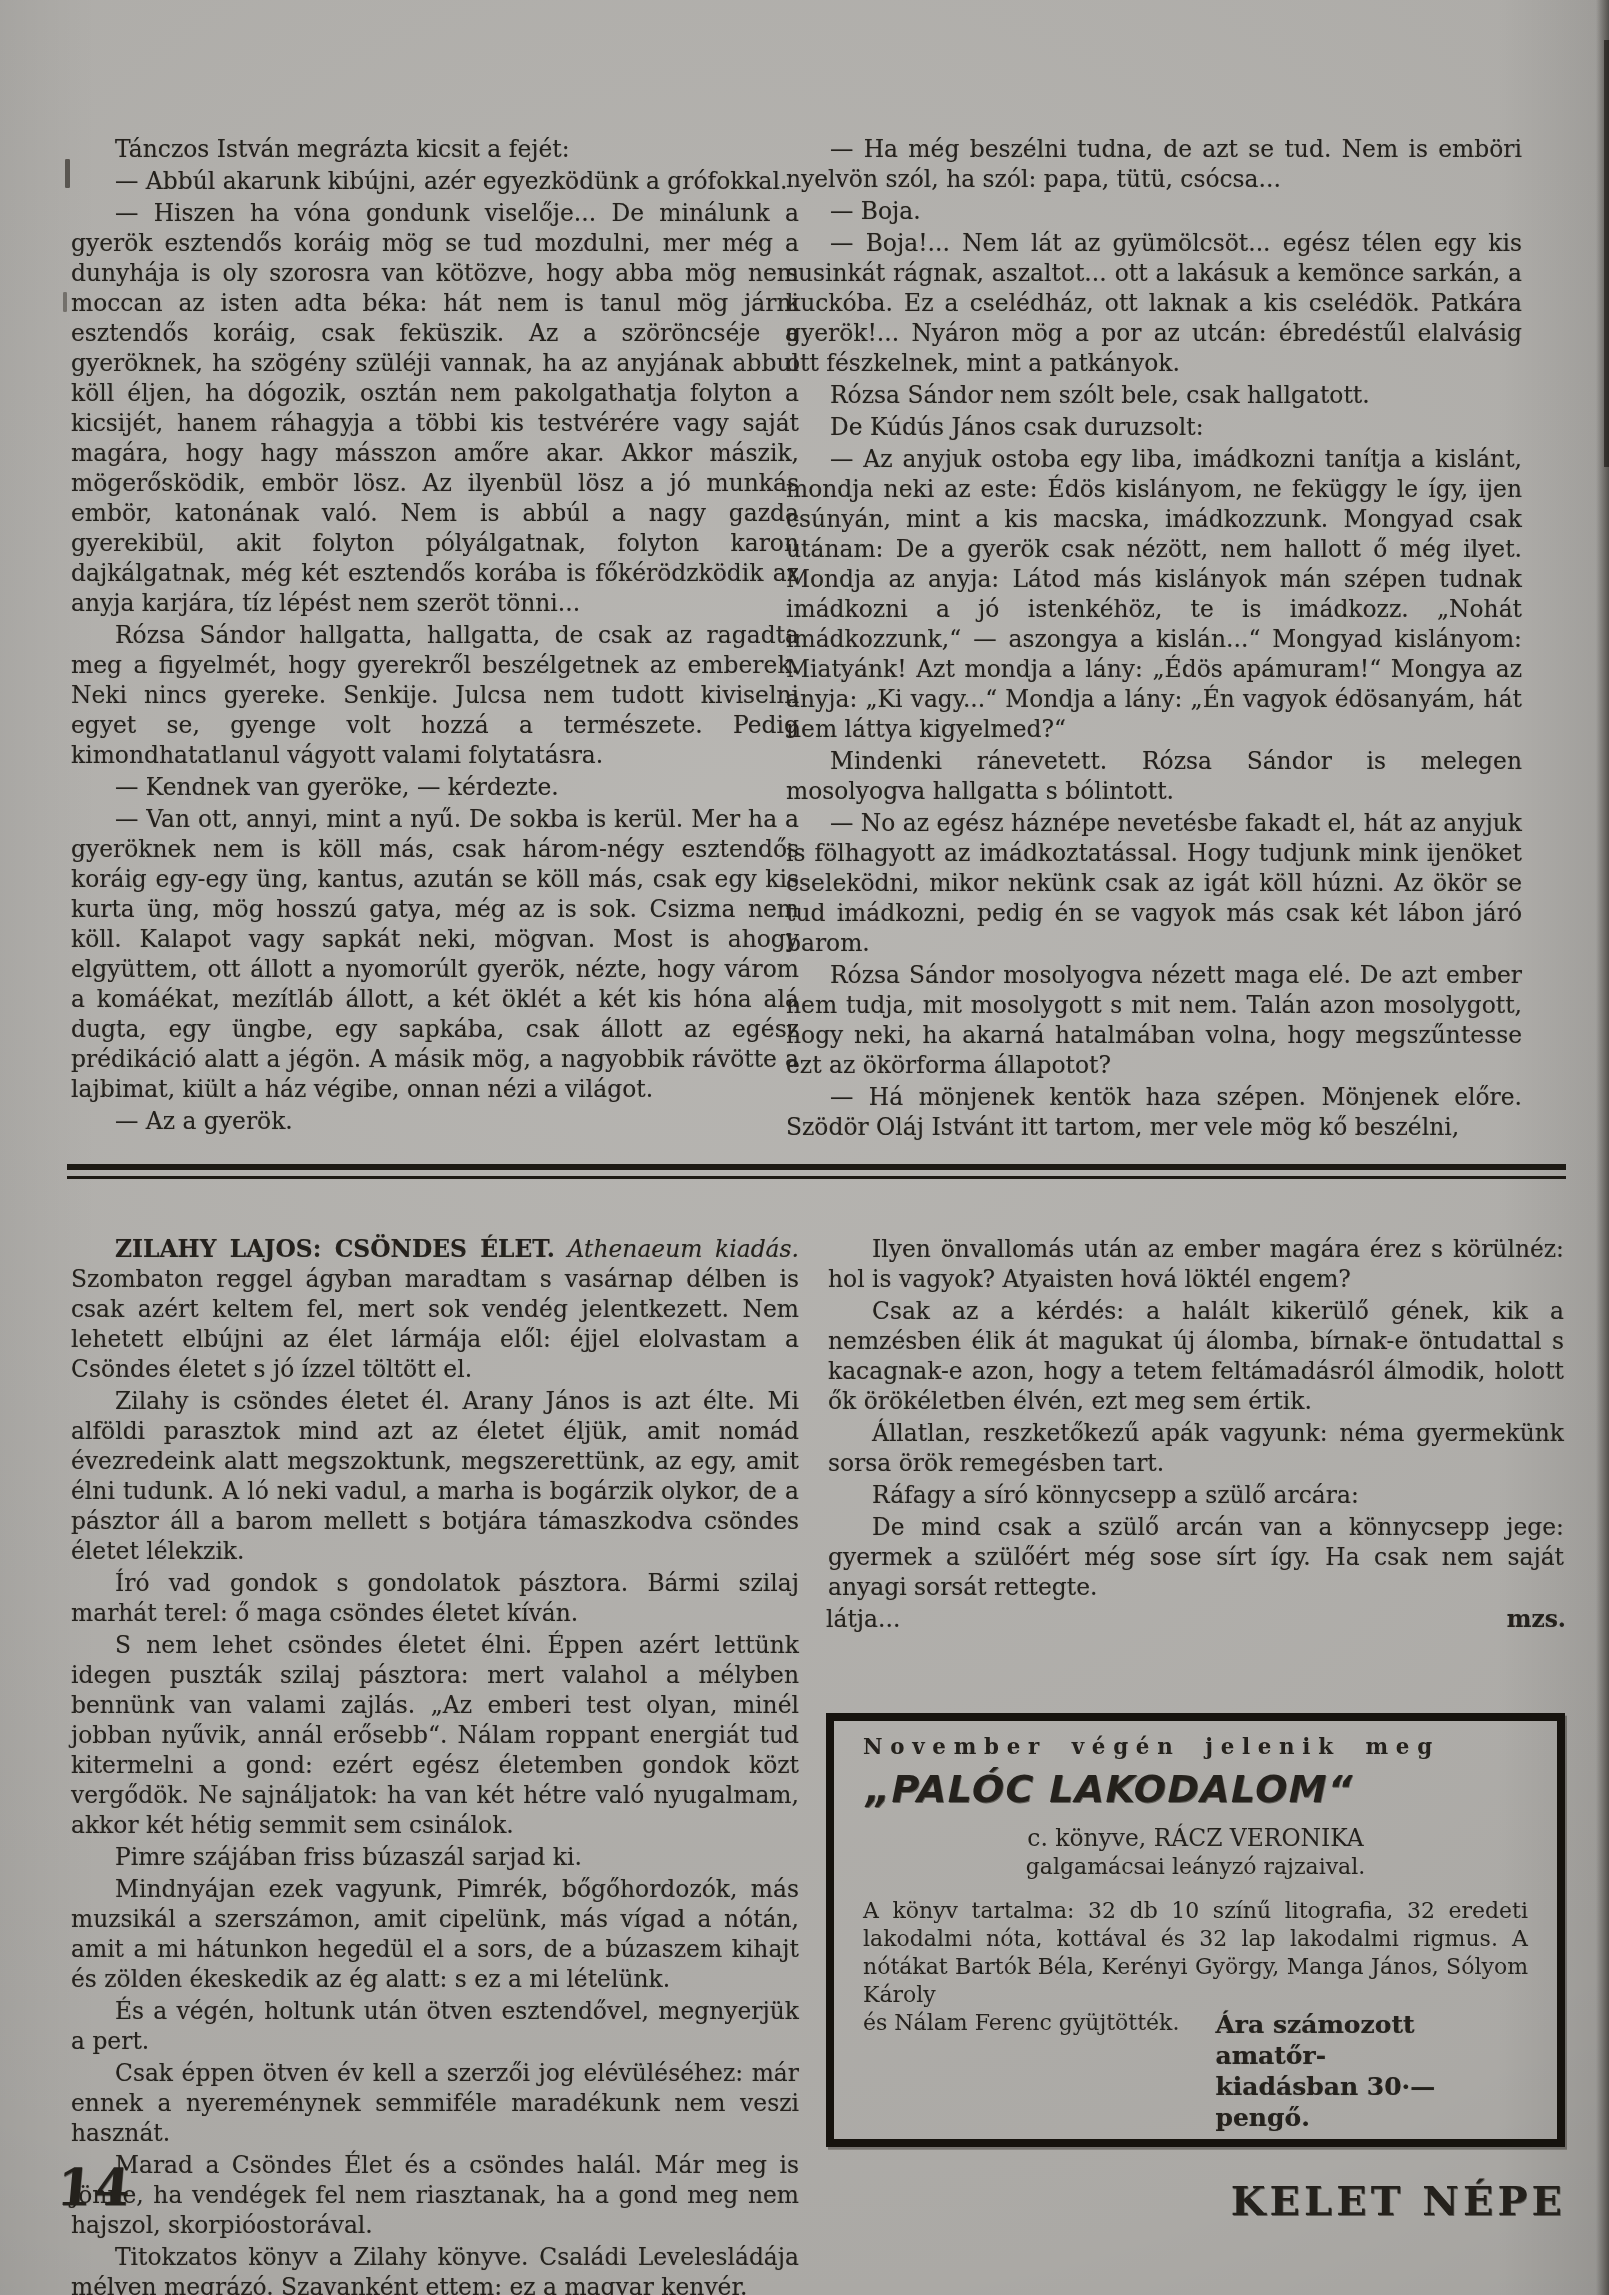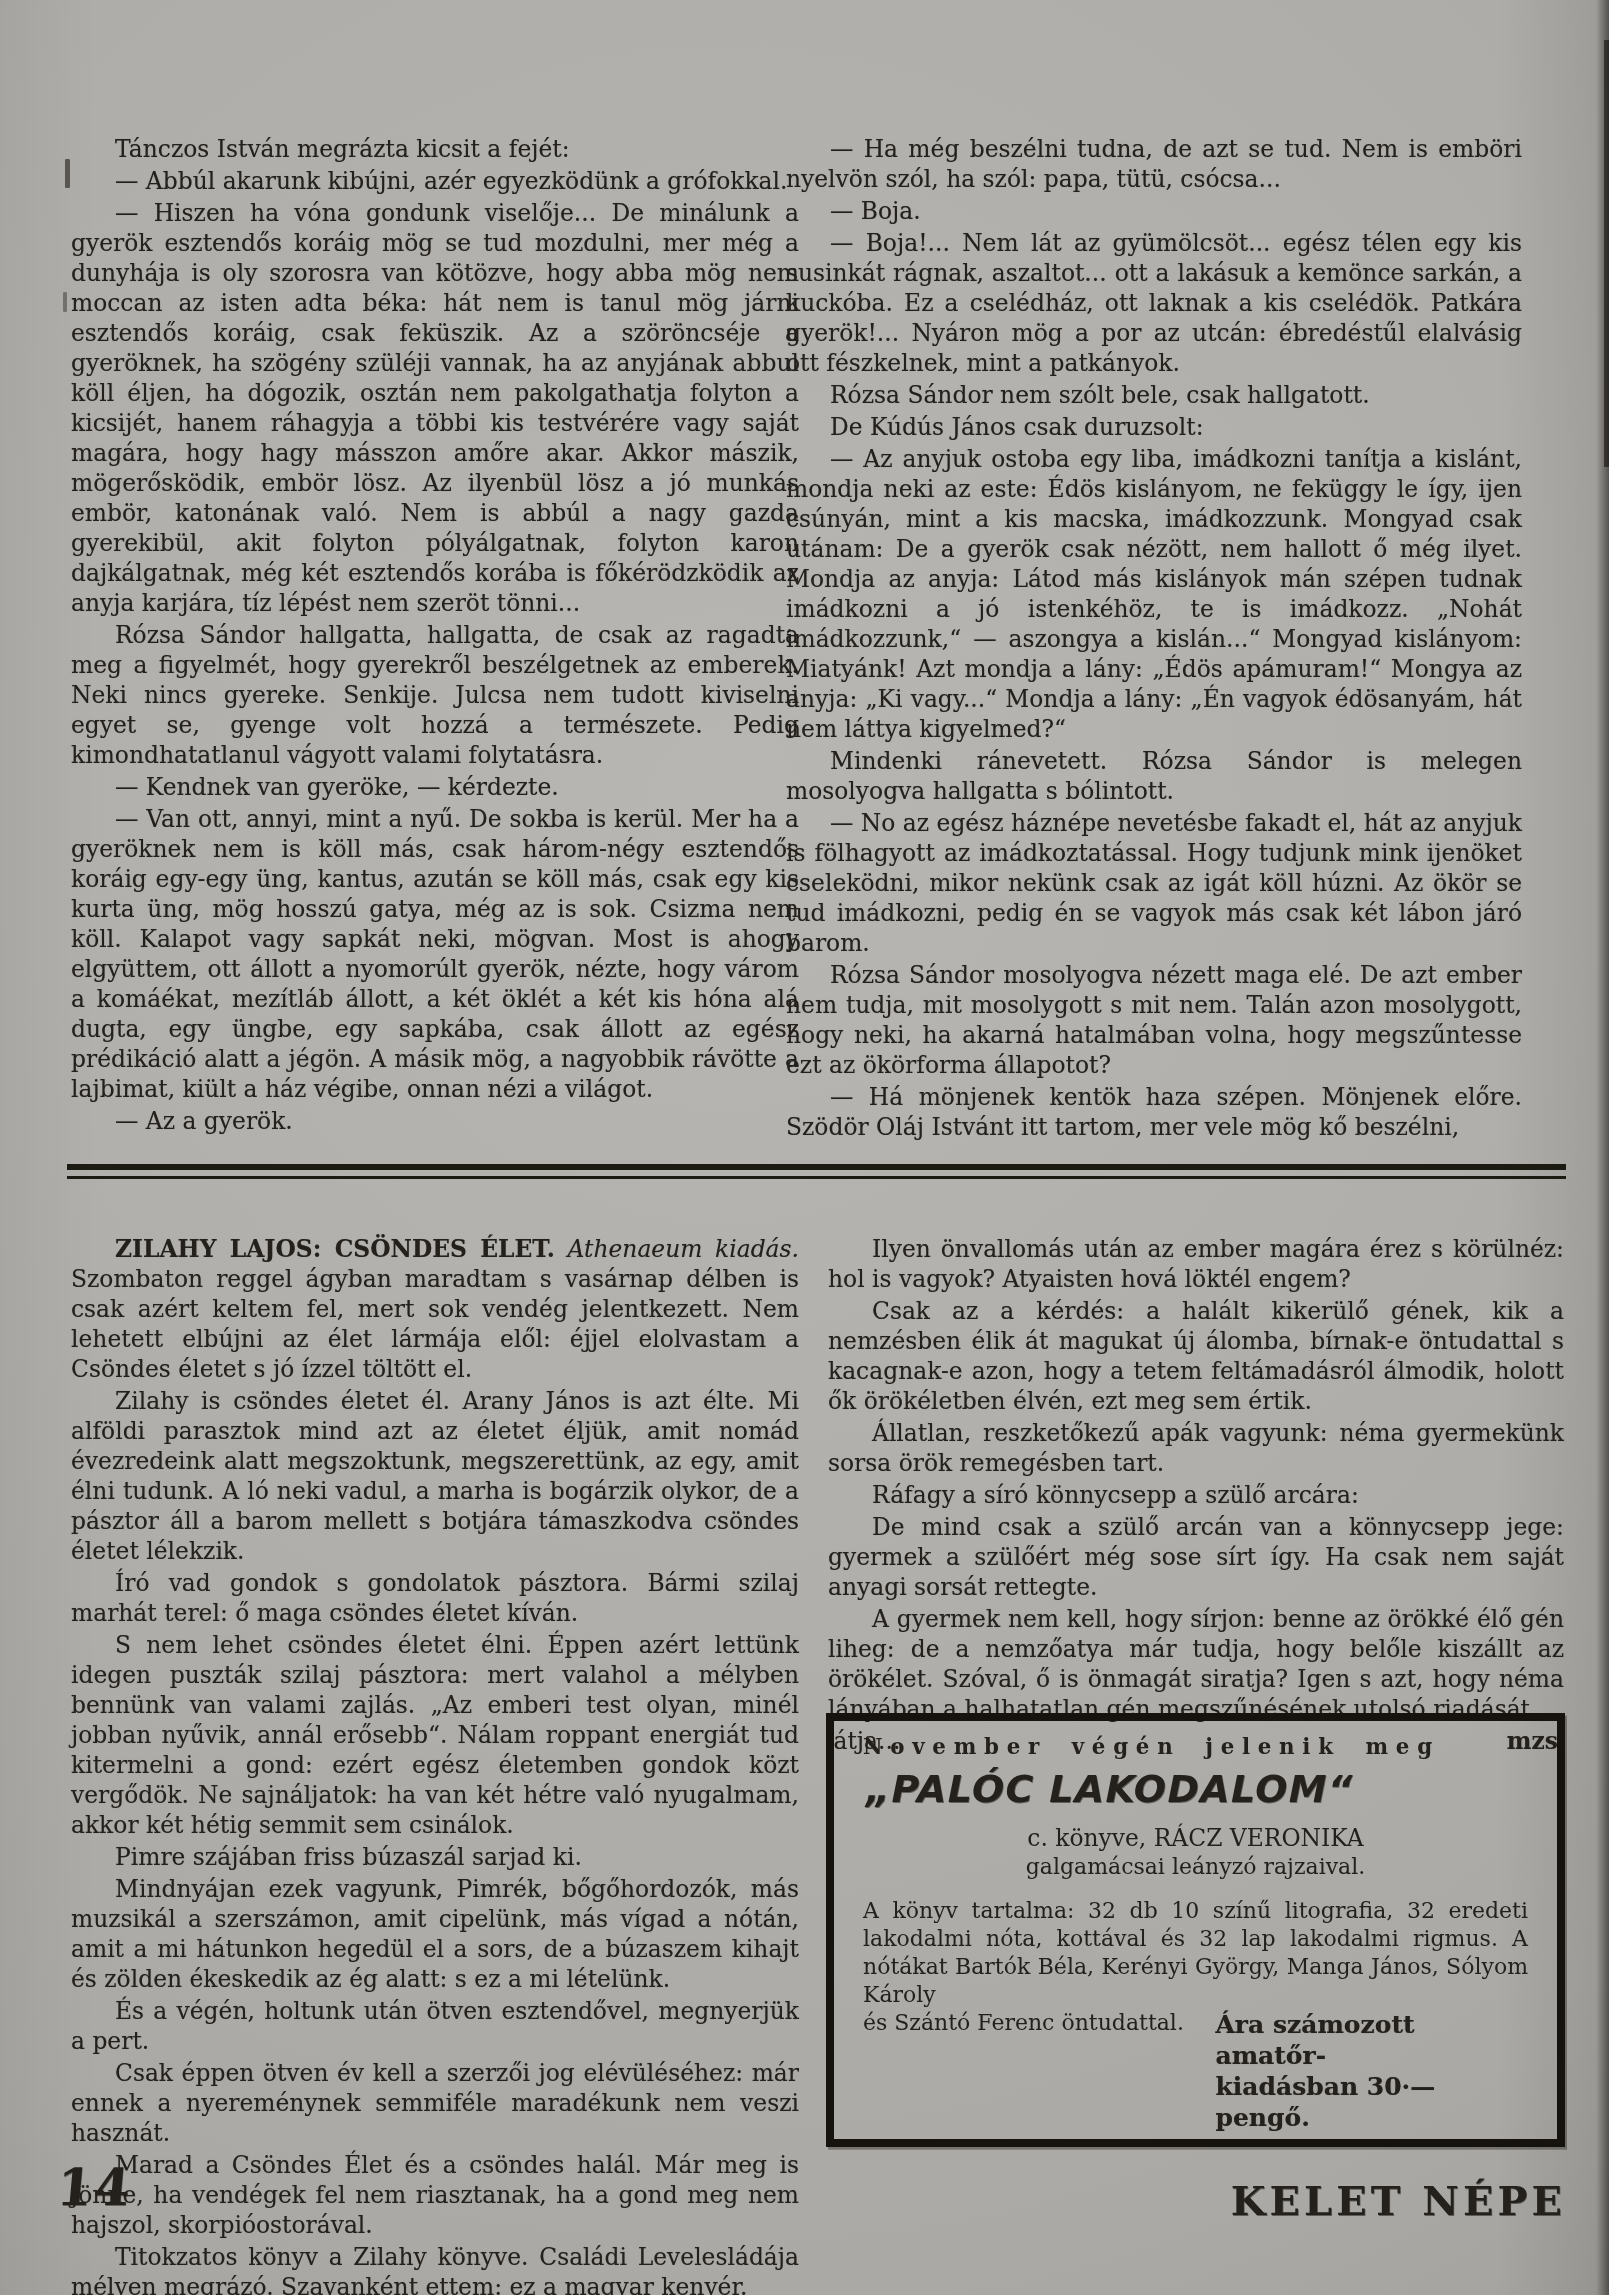--- a/index.html
+++ b/index.html
@@ -106,36 +106,35 @@
       </div>
   </section>
 
   <section class="col" style="left:826px;top:1232px;width:740px">
     <div>
         <p class="para">Ilyen önvallomás után az ember magára érez s körülnéz: hol is vagyok? Atyaisten hová löktél engem?</p>
         <p class="para">Csak az a kérdés: a halált kikerülő gének, kik a nemzésben élik át magukat új álomba, bírnak-e öntudattal s kacagnak-e azon, hogy a tetem feltámadásról álmodik, holott ők örökéletben élvén, ezt meg sem értik.</p>
         <p class="para">Állatlan, reszketőkezű apák vagyunk: néma gyermekünk sorsa örök remegésben tart.</p>
         <p class="para">Ráfagy a síró könnycsepp a szülő arcára:</p>
         <p class="para">De mind csak a szülő arcán van a könnycsepp jege: gyermek a szülőért még sose sírt így. Ha csak nem saját anyagi sorsát rettegte.</p>
-        <p class="para">A gyermek nem kell, hogy sírjon: benne az örökké élő gén liheg: de a nemzőatya már tudja, hogy belőle kiszállt az örökélet. Szóval, ő is önmagát siratja? Igen s azt, hogy néma lányában a halhatatlan gén megszűnésének utolsó riadását</p>
       </div>
     <div class="lastrow">
       <span>látja...</span>
       <b>mzs.</b>
     </div>
   </section>
 
   <div class="adbox">
     <div class="ad-announce">November végén jelenik meg</div>
     <div class="ad-title">„PALÓC LAKODALOM“</div>
     <div class="ad-byline1">c. könyve, RÁCZ VERONIKA</div>
     <div class="ad-byline2">galgamácsai leányzó rajzaival.</div>
     <p class="ad-body">A könyv tartalma: 32 db 10 színű litografia, 32 eredeti lakodalmi nóta, kottával és 32 lap lakodalmi rigmus. A nótákat Bartók Béla, Kerényi György, Manga János, Sólyom Károly</p>
     <div class="ad-row">
-      <div class="ad-row-left">és Szántó Ferenc öntudattal.</div>
+      <div class="ad-row-left">és Nálam Ferenc gyüjtötték.</div>
       <div class="ad-price">
         <span>Ára számozott amatőr-</span><br>
         <span>kiadásban 30·— pengő.</span>
       </div>
     </div>
 
   </div>
 
   <div id="pagenum">14</div>
   <div id="brand">KELET NÉPE</div>

